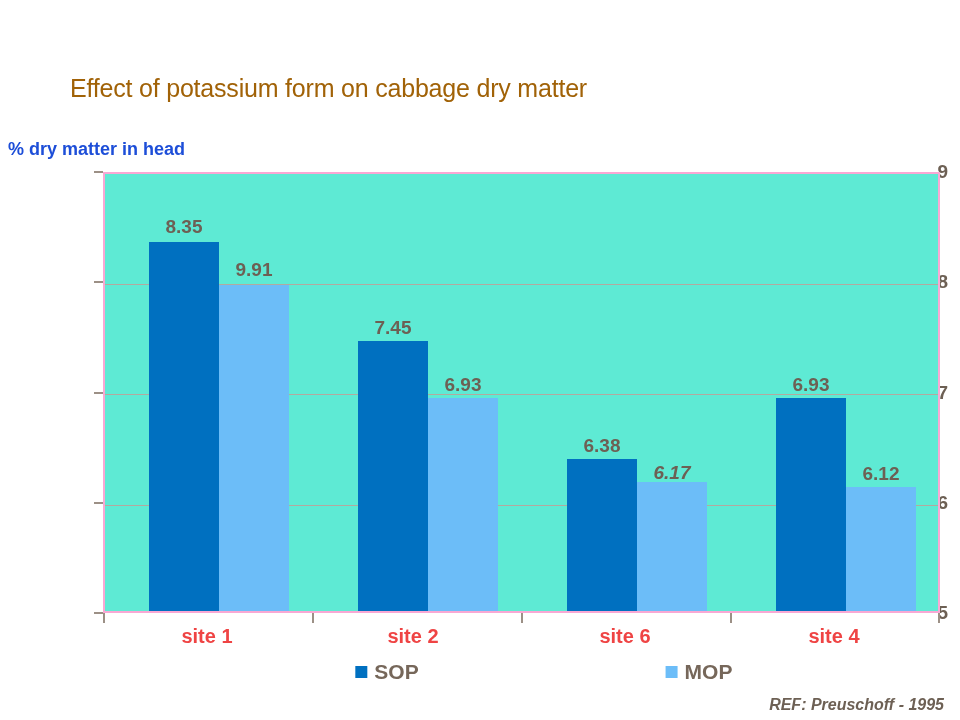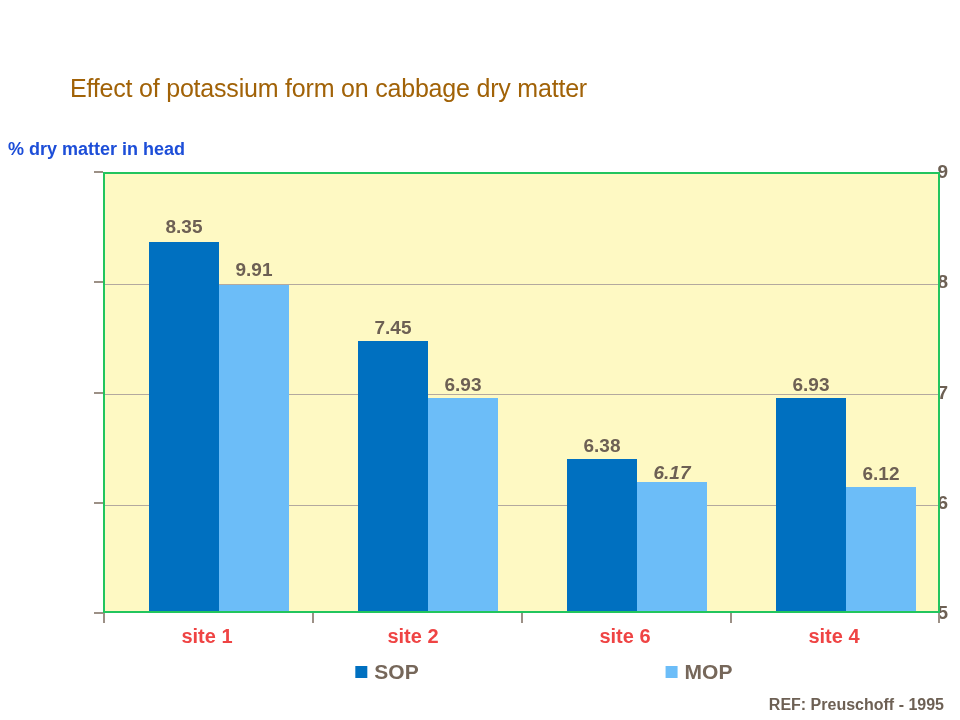--- a/index.html
+++ b/index.html
@@ -39,23 +39,23 @@
     margin-top: 15px;
   }
 
   
   #plot-frame {
     position: absolute;
     left: 103px;
     top: 172px;
     width: 837px;
     height: 441px;
-    border: 2px solid #22c55e;
+    border: 2px solid #f9a8d4;
     box-sizing: border-box;
-    background: #fef9c3;
+    background: #5eead4;
   }
   .gridline {
     position: absolute;
     left: 0;
     width: 100%;
     height: 1px;
     background: #b3a99f;
   }
 
   
@@ -151,20 +151,21 @@
     color: #76675a;
   }
 
   
   #reference-note {
     position: absolute;
     right: 16px;
     bottom: 6px;
     font-size: 16px;
     font-weight: bold;
+    font-style: italic;
     color: #6d6054;
     white-space: nowrap;
   }
 </style>
 </head>
 <body>
 
 <div id="chart-title">Effect of potassium form on cabbage dry matter</div>
 
 <div id="y-axis-caption">% dry matter in head</div>

